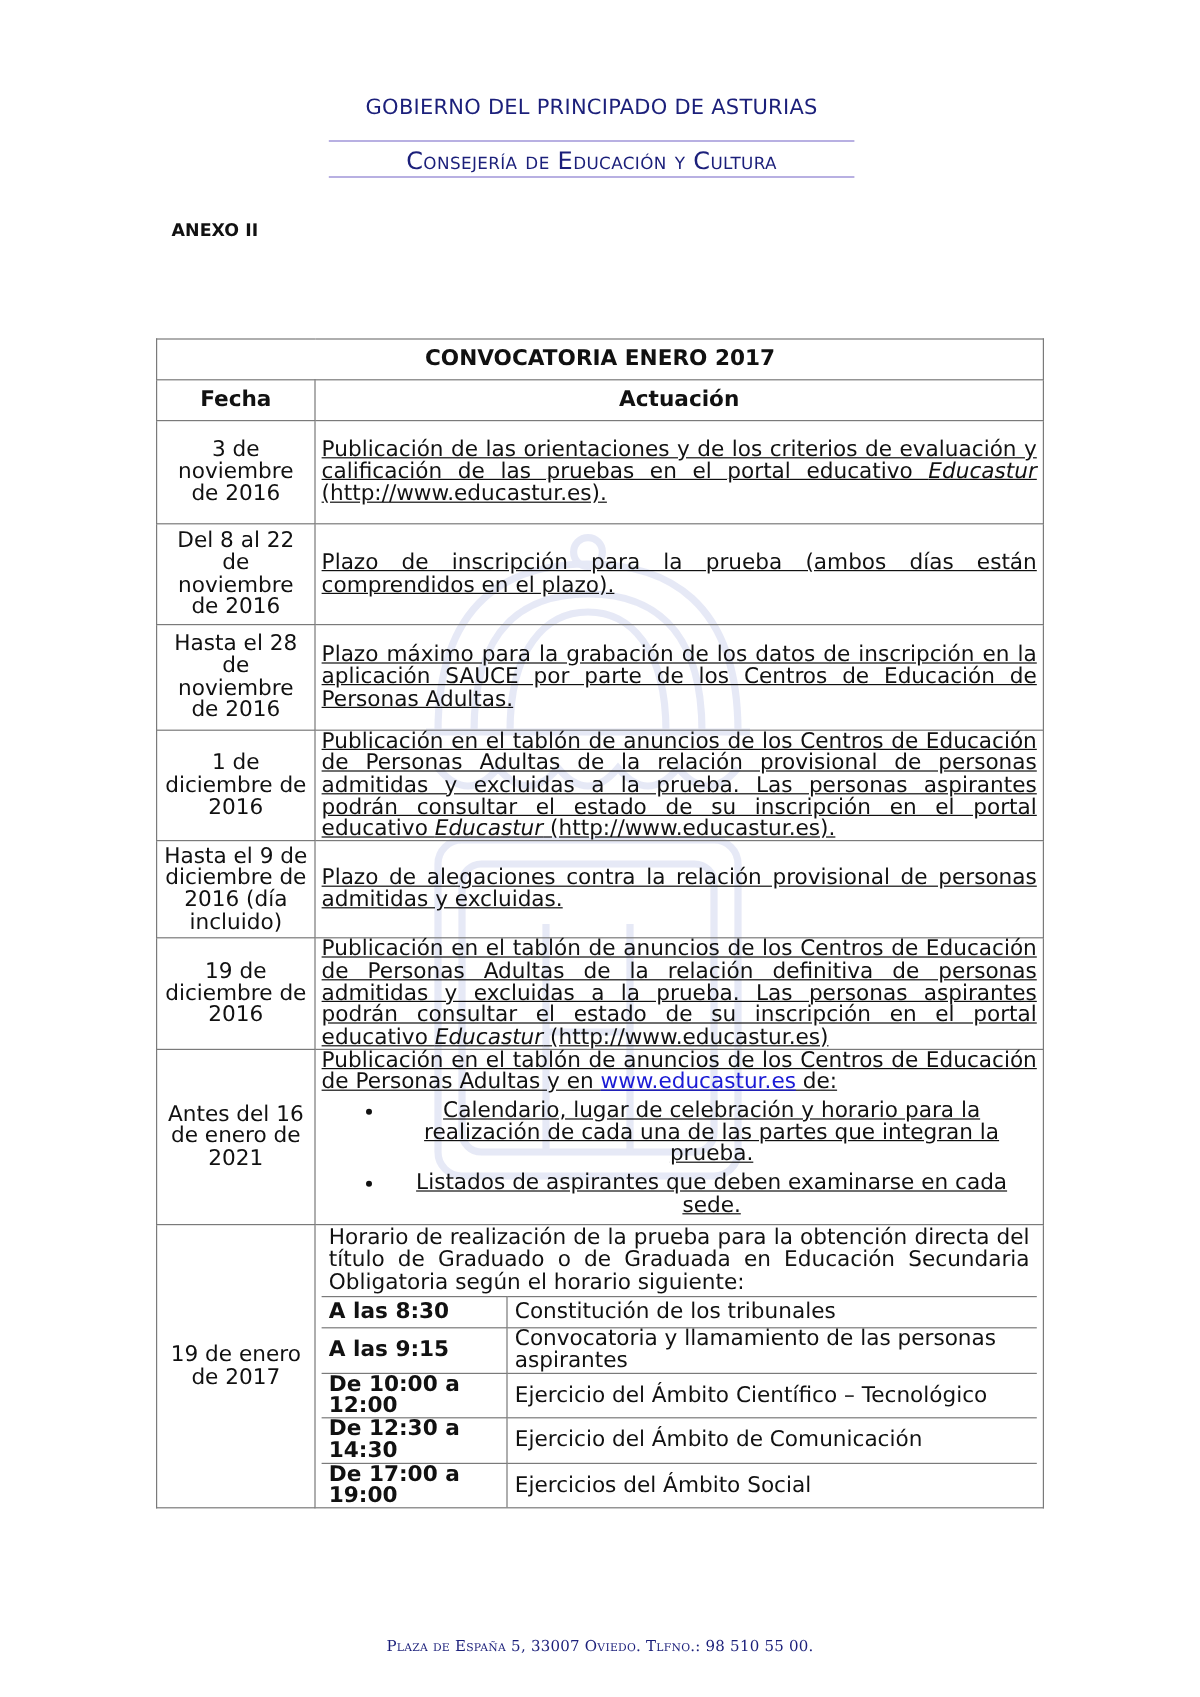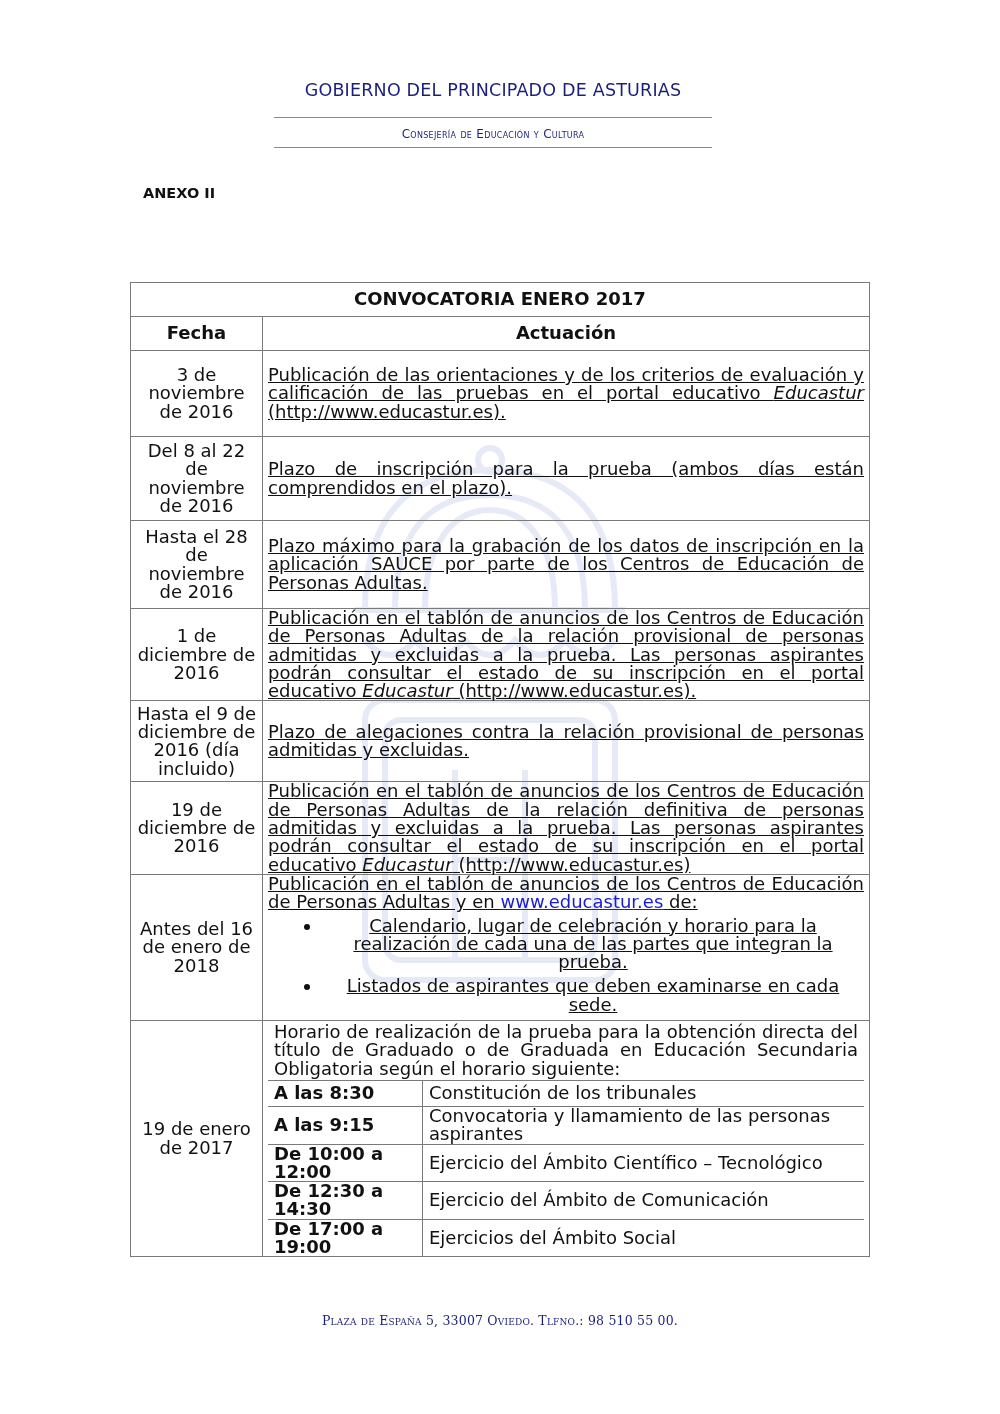--- a/index.html
+++ b/index.html
@@ -5,21 +5,21 @@
   html, body { margin: 0; padding: 0; background: #ffffff; }
   body { width: 1000px; height: 1414px; position: relative; overflow: hidden;
          font-family: "DejaVu Sans", sans-serif; color: #111; }
   .watermark { position: absolute; left: 345px; top: 440px; width: 290px; height: 560px;
                opacity: 0.12; pointer-events: none; z-index: 0; }
   .header { position: absolute; left: 274px; top: 78px; width: 438px; text-align: center; }
   .org { font-family: "DejaVu Sans", sans-serif; color: #1b1f7a; font-size: 17.5px;
          letter-spacing: 0.2px; line-height: 24px; margin: 0; }
   .hr { height: 0; border-top: 1px solid #8a7ccf; margin: 0; }
   .hr1 { margin-top: 15px; }
-  .dept { color: #1b1f7a; font-variant: small-caps; font-size: 12px; line-height: 22px;
+  .dept { color: #1b1f7a; font-variant: small-caps; font-size: 20px; line-height: 22px;
           margin-top: 5px; margin-bottom: 2px; letter-spacing: 0.3px; }
   .content { position: absolute; left: 143px; top: 183px; width: 713px; z-index: 1; }
   .anexo { font-weight: bold; font-size: 14.5px; margin: 0 0 5px 0; line-height: 20px; }
   .intro { font-size: 14.3px; line-height: 18.8px; text-align: justify; text-align-last: left; margin: 0; }
   table.main { position: absolute; left: 130px; top: 282px; width: 740px;
                border-collapse: collapse; font-size: 18px; line-height: 18.3px; z-index: 1; }
   table.main td, table.main th { border: 1px solid #7a7a7a; padding: 0 5px; vertical-align: middle; }
   table.main th { font-weight: bold; text-align: center; height: 33px; }
   td.fecha { width: 121px; text-align: center; }
   td.act { text-align: justify; padding-left: 6px; padding-right: 6px; text-decoration: underline; }
@@ -27,21 +27,21 @@
   .link { color: #1a1ad6; text-decoration: underline; }
   ul.bul { margin: 5px 0 2px 0; padding-left: 54px; }
   ul.bul li { margin-bottom: 6px; text-align: center; }
   td.inner { padding: 0; }
   table.sched { width: 100%; border-collapse: collapse; }
   table.sched td { border: 1px solid #7a7a7a; padding: 0 6px; height: 25px; }
   table.sched tr td:first-child { border-left: none; width: 142px; font-weight: bold; }
   table.sched tr td:last-child { border-right: none; }
   table.sched tr:last-child td { border-bottom: none; }
   .sched-intro { padding: 2px 6px 2px 6px; text-align: justify; }
-  .footer { position: absolute; left: 0; top: 1313px; width: 1000px; text-align: center;
+  .footer { position: absolute; left: 0; top: 1364px; width: 1000px; text-align: center;
             font-family: "DejaVu Serif", serif; color: #1b1f7a; font-size: 12.5px;
             font-variant: small-caps; letter-spacing: 0.2px; }
 </style>
 </head>
 <body>
 
 <svg class="watermark" viewBox="0 0 290 560" xmlns="http://www.w3.org/2000/svg">
   <g fill="none" stroke="#3b4fb8" stroke-width="6">
     <circle cx="145" cy="20" r="12"></circle>
     <path d="M20 170 C20 60 80 30 145 30 C210 30 270 60 270 170"></path>
@@ -100,21 +100,21 @@
     <td class="fecha">Hasta el 9 de diciembre de 2016 (día incluido)</td>
     <td class="act">Plazo de alegaciones contra la relación provisional de personas admitidas y excluidas.</td>
   </tr>
 
   <tr style="height:83px">
     <td class="fecha">19 de diciembre de 2016</td>
     <td class="act"><span>Publicación en el tablón de anuncios de los Centros de Educación de Personas Adultas de la relación definitiva de personas admitidas y excluidas a la prueba. Las personas aspirantes podrán consultar el estado de su inscripción en el portal educativo </span><span class="it">Educastur</span><span> (http://www.educastur.es)</span></td>
   </tr>
 
   <tr style="height:113px">
-    <td class="fecha">Antes del 16 de enero de 2018</td>
+    <td class="fecha">Antes del 16 de enero de 2021</td>
     <td class="act"><span>Publicación en el tablón de anuncios de los Centros de Educación de Personas Adultas  y en </span><span class="link">www.educastur.es</span><span> de:</span>
       <ul class="bul">
         <li>Calendario, lugar de celebración y horario para la realización de cada una de las partes que integran la prueba.</li>
         <li>Listados de aspirantes que deben examinarse en cada sede.</li>
       </ul>
     </td>
   </tr>
 
   <tr>
     <td class="fecha">19 de enero de 2017</td>

